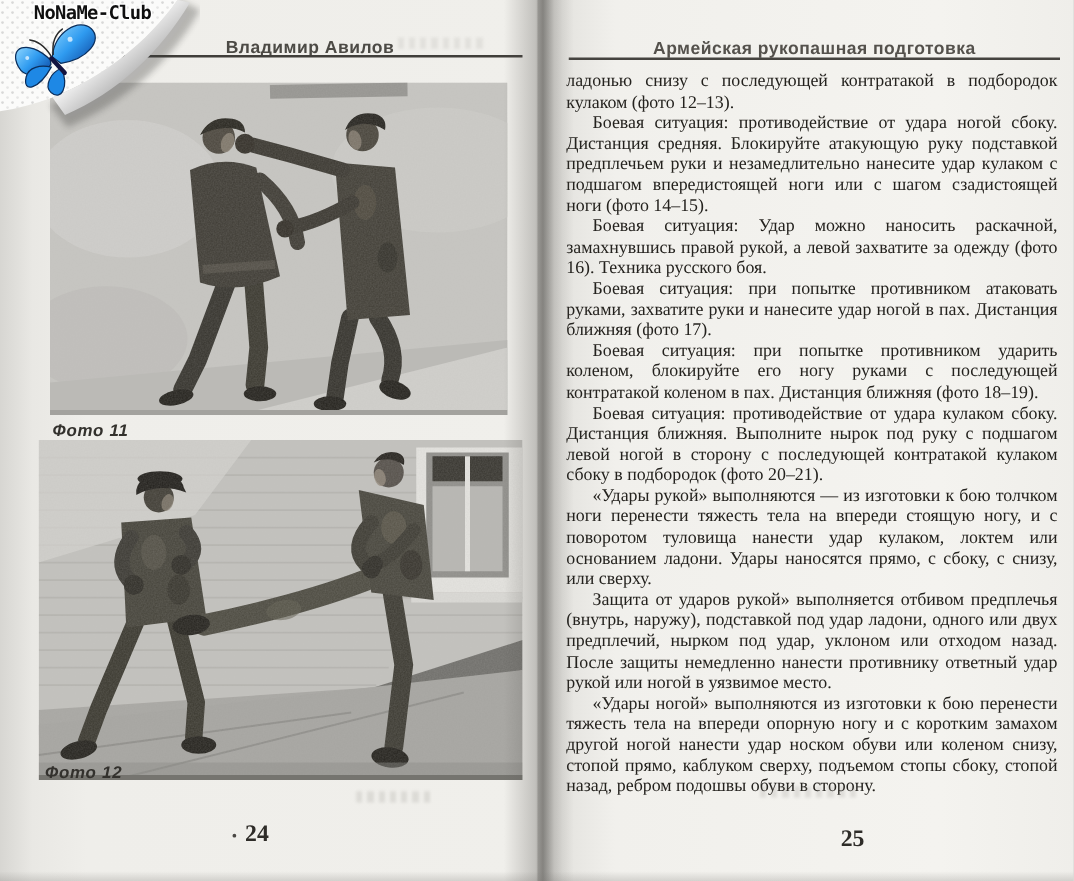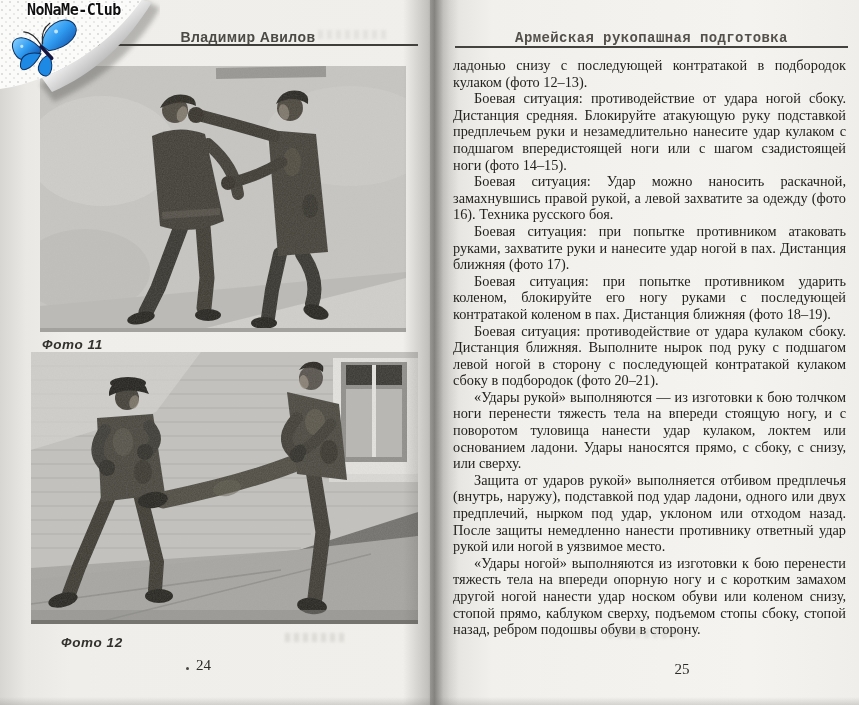--- a/index.html
+++ b/index.html
@@ -17,32 +17,32 @@
     background:linear-gradient(90deg,rgba(88,86,82,0) 0%,rgba(88,86,82,.30) 45%,rgba(58,56,52,.48) 56%,rgba(110,108,104,.22) 72%,rgba(110,108,104,0) 100%);}
   .scan::after{content:"";position:absolute;left:0;right:0;bottom:0;height:8px;
     background:linear-gradient(180deg,rgba(120,118,114,0),rgba(120,118,114,.25));pointer-events:none;}
 
   
   .running-head{position:absolute;font-weight:bold;font-size:14px;letter-spacing:.4px;
     color:#4c4a45;text-align:center;}
   .head-left{left:78px;top:29px;width:340px;}
   .rule{position:absolute;height:2px;background:#403e3a;}
   .rule-left{left:78px;top:44px;width:340px;}
-  .head-right{left:25px;top:30px;width:393px;color:#54514c;font-family:Liberation Mono, monospace;}
+  .head-right{left:25px;top:30px;width:393px;color:#54514c;}
   .rule-right{left:25px;top:46px;width:393px;background:#45433f;}
 
   
   .photo{position:absolute;display:block;}
   .photo-1{left:40px;top:66px;width:366px;height:266px;}
   .photo-2{left:31px;top:352px;width:387px;height:272px;}
   .caption{position:absolute;font-size:13.5px;letter-spacing:.6px;color:#33312d;font-weight:bold;font-style:italic;}
   .caption-1{left:42px;top:337px;}
-  .caption-2{left:36px;top:635px;margin-left:25px;}
-  .pageno{position:absolute;font-family:"Liberation Serif",serif;font-weight:normal;
-    font-size:15px;color:#2e2c28;}
+  .caption-2{left:36px;top:610px;}
+  .pageno{position:absolute;font-family:"Liberation Serif",serif;font-weight:bold;
+    font-size:19px;color:#2e2c28;}
   .pageno-left{left:196px;top:657px;}
   .pageno-left::before{content:"";position:absolute;left:-10px;top:10px;width:3px;height:3px;
     background:#4a4844;border-radius:50%;}
   .pageno-right{left:0;top:661px;width:504px;text-align:center;}
 
   
   .body-text{position:absolute;left:23px;top:57px;width:393px;
     font-family:"Liberation Serif",serif;font-size:14.3px;line-height:16.6px;
     color:#24221e;text-align:justify;}
   .body-text p{margin:0;text-indent:21px;}

